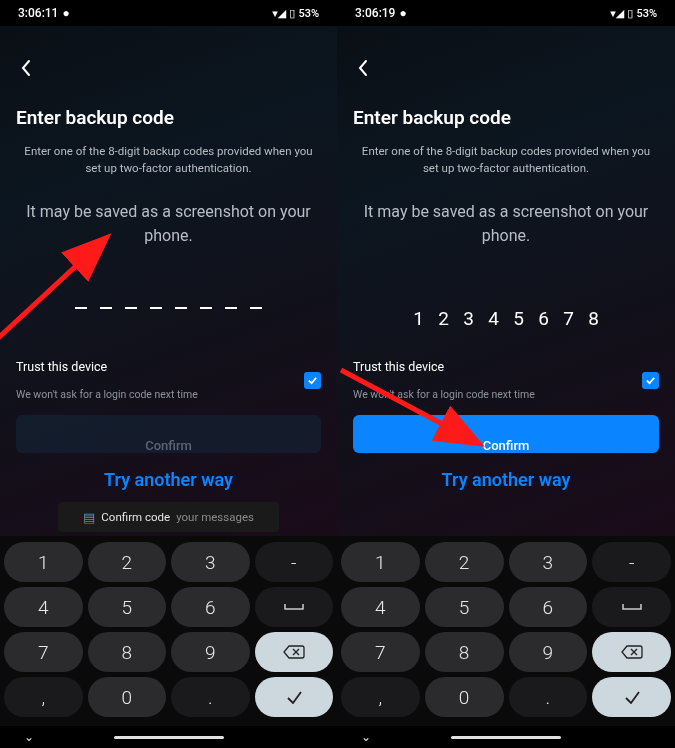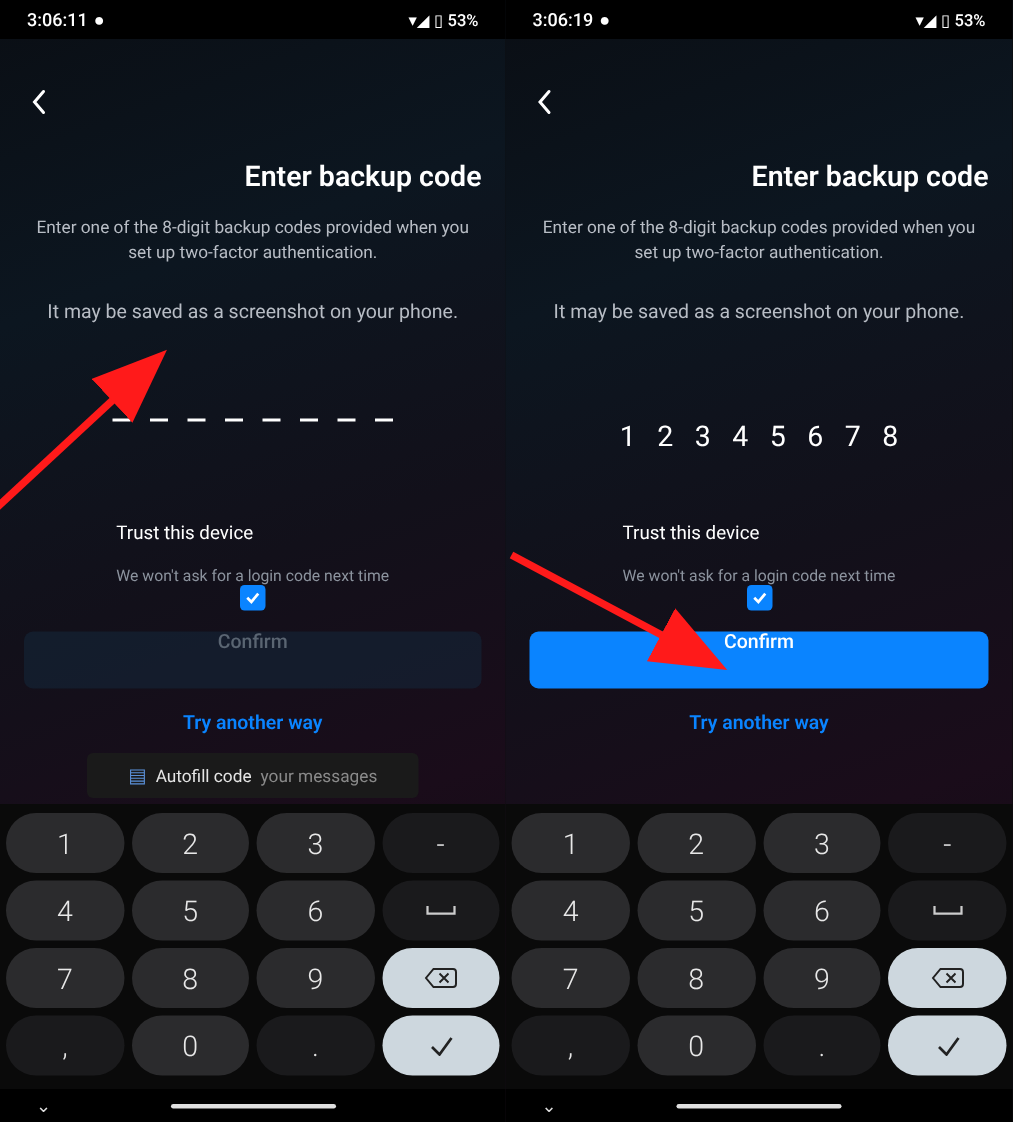--- a/index.html
+++ b/index.html
@@ -45,34 +45,34 @@
   }
   .content {
     padding: 80px 16px 0 16px;
     flex: 1;
     display: flex;
     flex-direction: column;
   }
   .title {
     font-size: 19px;
     font-weight: 600;
-    text-align: right;
+    text-align: left;
     margin-bottom: 14px;
     color: #fff;
   }
   .subtitle {
     font-size: 11.5px;
     color: #b8bdc5;
     text-align: center;
     line-height: 1.45;
     padding: 0 8px;
     margin-bottom: 24px;
   }
   .hint {
-    font-size: 13px;
+    font-size: 16px;
     color: #b8bdc5;
     text-align: center;
     line-height: 1.45;
   }
   .code-row {
     margin-top: 60px;
     display: flex;
     justify-content: center;
     gap: 13px;
     font-size: 19px;
@@ -89,56 +89,55 @@
     width: 12px;
     text-align: center;
     color: #fff;
   }
   .spacer { flex: 1; }
   .trust-row {
     display: flex;
     align-items: center;
     justify-content: space-between;
     padding: 4px 0 14px 0;
-    flex-direction: column;
   }
   .trust-text .t1 { font-size: 12.5px; color: #fff; }
   .trust-text .t2 { font-size: 10.5px; color: #8c939e; margin-top: 14px; }
   .checkbox {
     width: 17px;
     height: 17px;
     background: #0a84ff;
     border-radius: 3px;
     display: flex;
     align-items: center;
     justify-content: center;
     cursor: pointer;
   }
   .confirm-btn {
     height: 38px;
     border-radius: 6px;
     display: flex;
-    align-items: flex-start;
+    align-items: flex-end;
     justify-content: center;
     font-size: 13px;
     font-weight: 500;
     cursor: pointer;
     margin-bottom: 10px;
   }
   .confirm-disabled {
     background: rgba(20, 40, 60, 0.55);
     color: #5a6572;
   }
   .confirm-enabled {
     background: #0a84ff;
     color: #fff;
   }
   .another-way {
     text-align: center;
-    font-size: 13px;
+    font-size: 18px;
     font-weight: 600;
     color: #0a84ff;
     padding: 6px 0 12px 0;
     cursor: pointer;
   }
   .autofill-bar {
     height: 30px;
     background: #1a1a1a;
     display: flex;
     align-items: center;
@@ -241,21 +240,21 @@
       </div>
     </div>
 
     <div class="confirm-btn confirm-disabled">
       <span>Confirm</span>
     </div>
     <div class="another-way">Try another way</div>
 
     <div class="autofill-bar">
       <span style="color:#5a8fd6;font-size:13px;">▤</span>
-      <span class="af-label">Autofill code</span>
+      <span class="af-label">Confirm code</span>
       <span class="af-src">your messages</span>
     </div>
   </div>
 
   <div class="keyboard">
     <div class="krow">
       <div class="key">1</div>
       <div class="key">2</div>
       <div class="key">3</div>
       <div class="key dark">-</div>

